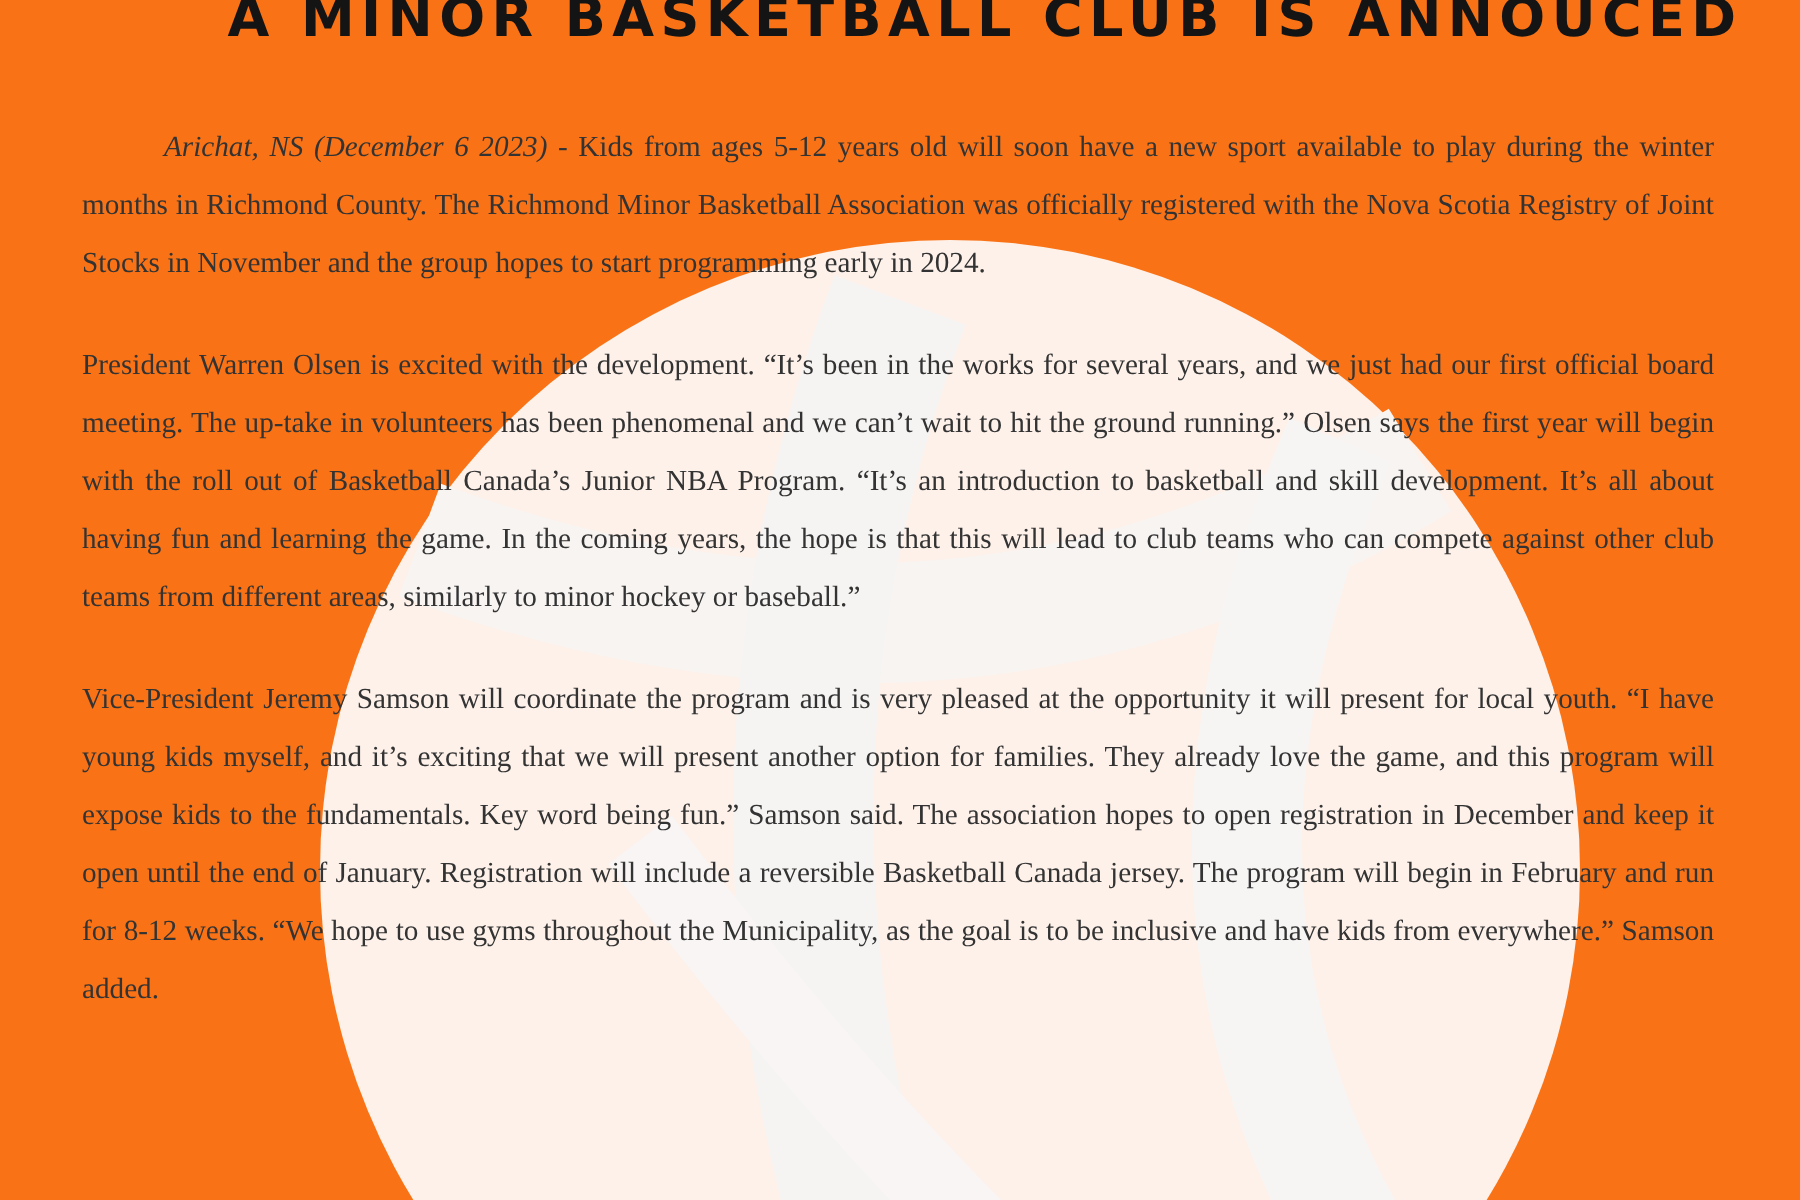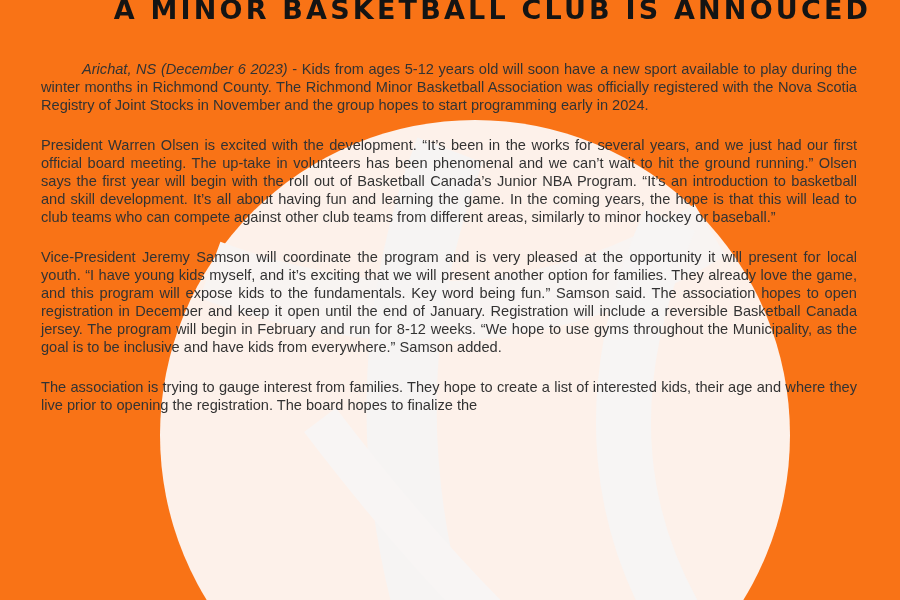--- a/index.html
+++ b/index.html
@@ -47,23 +47,23 @@
       letter-spacing: 3.2px;
       color: #141414;
       white-space: nowrap;
       margin: 0;
     }
     .body-text {
       position: absolute;
       left: 41px;
       top: 60px;
       width: 816px;
-      font-family: Liberation Sans, sans-serif;
+      font-family: Liberation Serif, serif;
       font-size: 14.6px;
-      line-height: 18px;
+      line-height: 29px;
       color: #333333;
     }
     .body-text p {
       margin: 0 0 22px 0;
       text-align: justify;
       text-align-last: left;
     }
     .dateline {
       font-style: italic;
     }
@@ -86,16 +86,15 @@
     <path d="M 520 110 Q 410 360 560 560" stroke="#f7f5f4" stroke-width="55" fill="none"></path>
     <path d="M 170 310 Q 330 520 470 620" stroke="#f8f5f4" stroke-width="40" fill="none"></path>
   </svg>
 
   <h1 class="title">A MINOR  BASKETBALL CLUB IS ANNOUCED</h1>
 
   <div class="body-text">
     <p><span class="indent"></span><span class="dateline">Arichat, NS (December 6 2023)</span><span> - Kids from ages 5-12 years old will soon have a new sport available to play during the winter months in Richmond County. The Richmond Minor Basketball Association was officially registered with the Nova Scotia Registry of Joint Stocks in November and the group hopes to start programming early in 2024.</span></p>
     <p>President Warren Olsen is excited with the development. “It’s been in the works for several years, and we just had our first official board meeting. The up-take in volunteers has been phenomenal and we can’t wait to hit the ground running.” Olsen says the first year will begin with the roll out of Basketball Canada’s Junior NBA Program. “It’s an introduction to basketball and skill development. It’s all about having fun and learning the game. In the coming years, the hope is that this will lead to club teams who can compete against other club teams from different areas, similarly to minor hockey or baseball.”</p>
     <p>Vice-President Jeremy Samson will coordinate the program and is very pleased at the opportunity it will present for local youth. “I have young kids myself, and it’s exciting that we will present another option for families. They already love the game, and this program will expose kids to the fundamentals. Key word being fun.” Samson said. The association hopes to open registration in December and keep it open until the end of January. Registration will include a reversible Basketball Canada jersey. The program will begin in February and run for 8-12 weeks. “We hope to use gyms throughout the Municipality, as the goal is to be inclusive and have kids from everywhere.” Samson added.</p>
-    <p>The association is trying to gauge interest from families. They hope to create a list of interested kids, their age and where they live prior to opening the registration. The board hopes to finalize the</p>
   </div>
 
 </div>
 
 </body></html>

